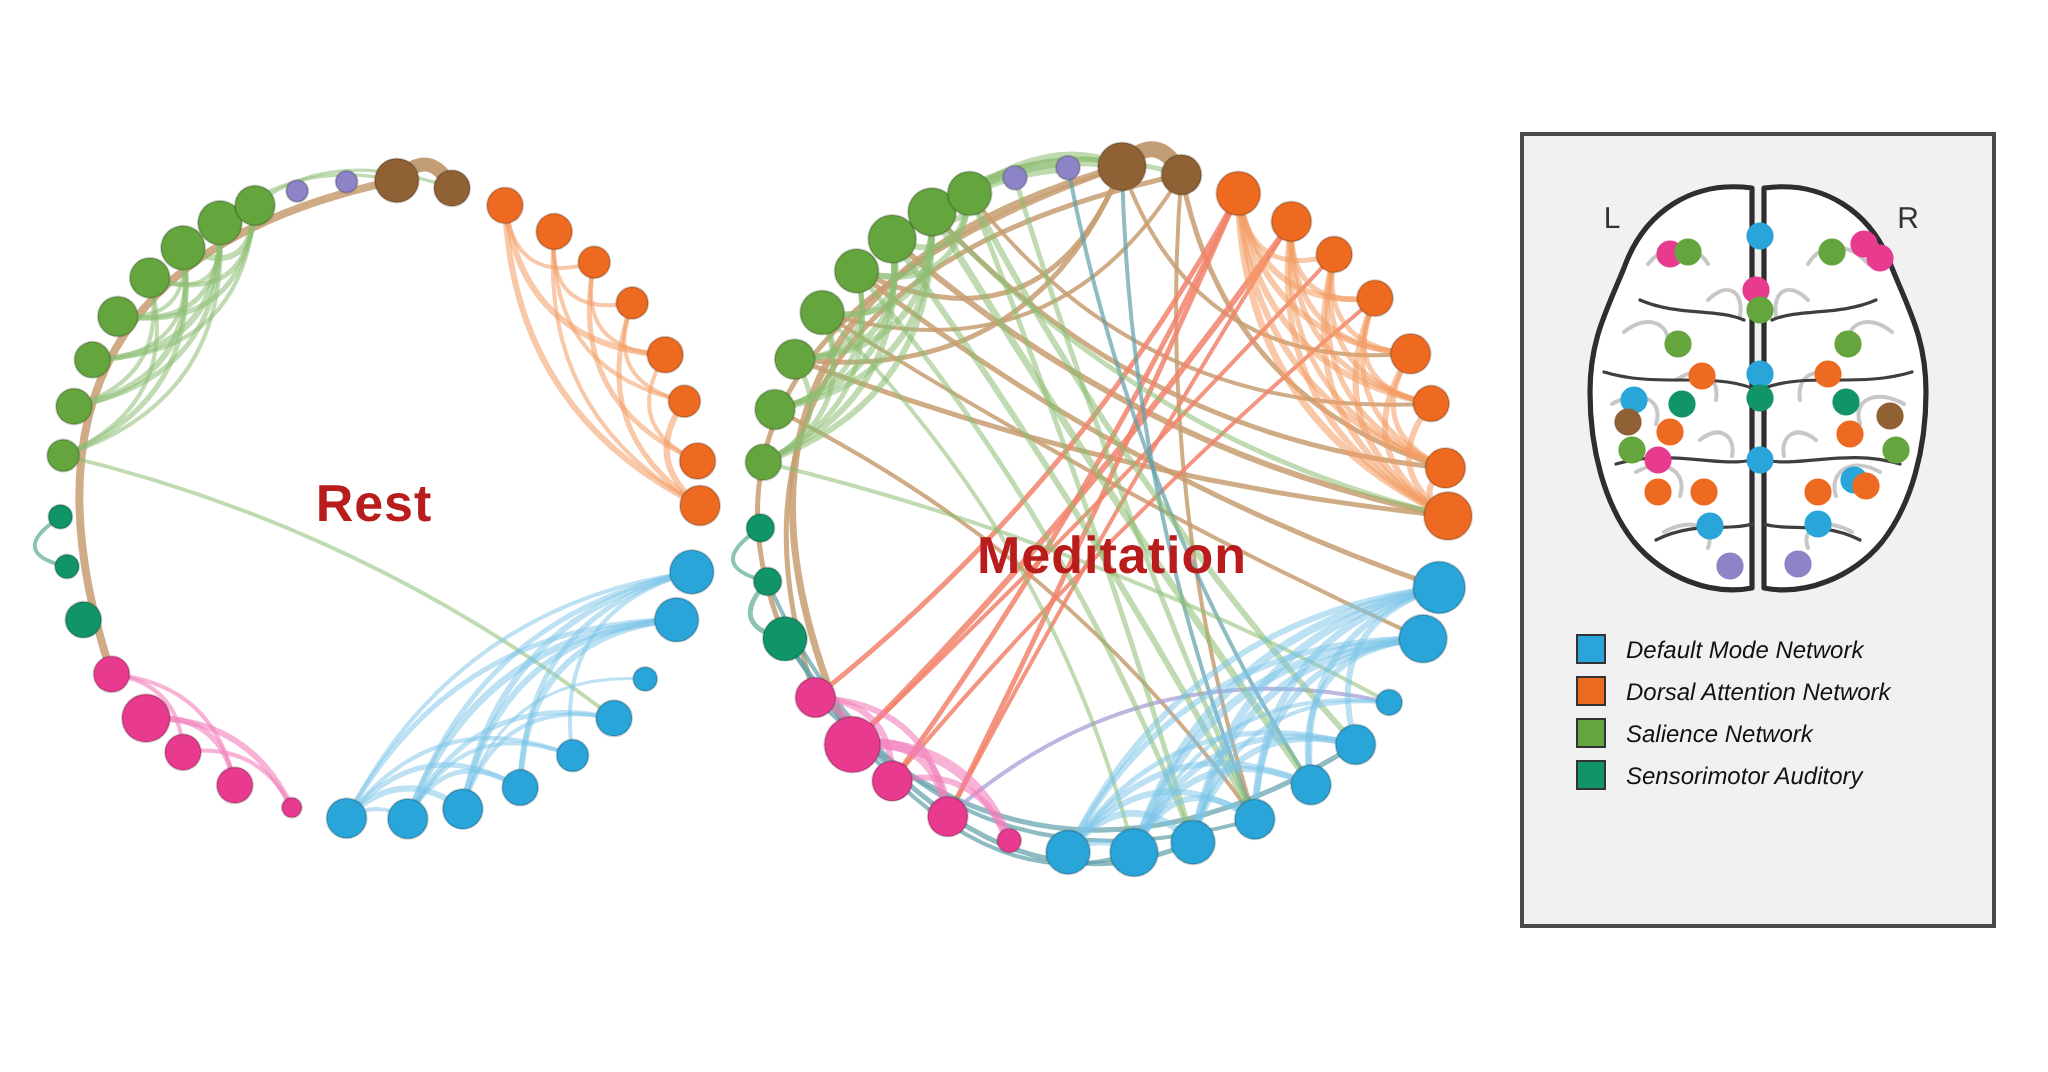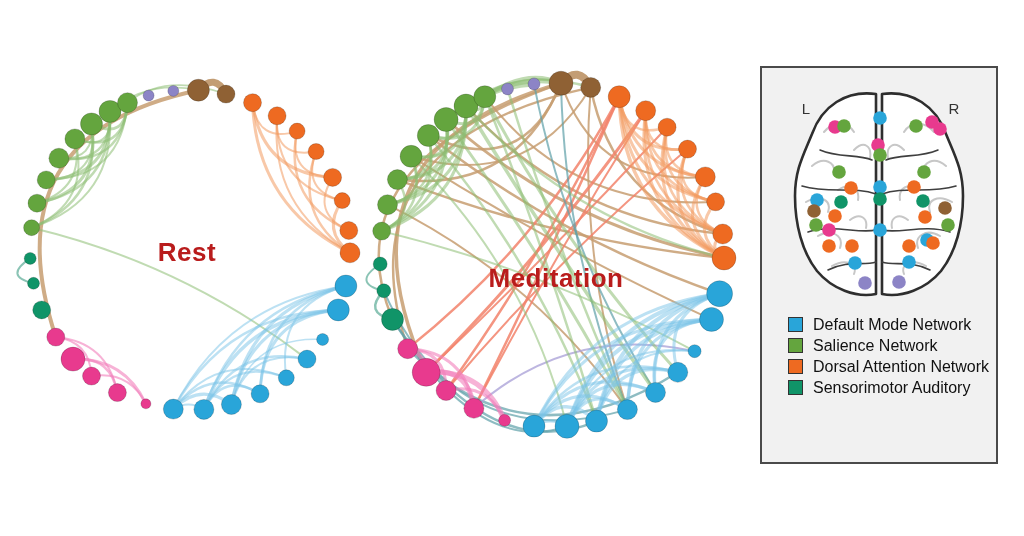--- a/index.html
+++ b/index.html
@@ -7,21 +7,21 @@
          font-family:"Liberation Sans",sans-serif;}
   #graphs-svg{position:absolute;left:0;top:0;}
   .graph-label{position:absolute;transform:translate(-50%,-50%);font-weight:bold;
                font-size:26px;color:#b91c1c;letter-spacing:.5px;white-space:nowrap;}
   .legend-panel{position:absolute;left:760px;top:66px;width:238px;height:398px;
                 background:#f1f1f1;border:2px solid #4a4a4a;box-sizing:border-box;}
   #brain-svg{position:absolute;left:0;top:6px;}
   .legend-list{position:absolute;left:26px;top:246px;right:6px;}
   .legend-row{display:flex;align-items:center;height:21px;gap:10px;}
   .legend-swatch{width:15px;height:15px;border:1.2px solid #333;box-sizing:border-box;flex:0 0 auto;}
-  .legend-label{font-size:16px;color:#111;white-space:nowrap;}
+  .legend-label{font-size:12px;color:#111;white-space:nowrap;font-style:italic;}
 </style>
 </head>
 <body>
 
 <div class="stage">
 
   <svg id="graphs-svg" width="760" height="536" viewBox="0 0 760 536">
       <g>
         <path d="M198.4,90.2 Q214.9,72.5 226.0,94.1" fill="none" stroke="#B98C5C" stroke-width="7" stroke-opacity="0.85" stroke-linecap="round"></path>
         <path d="M198.4,90.2 Q-10.9,134.0 55.8,337.1" fill="none" stroke="#C79E71" stroke-width="4" stroke-opacity="0.85" stroke-linecap="round"></path>
@@ -325,26 +325,26 @@
         </g>
       <text x="44" y="40" font-size="15" fill="#333" text-anchor="middle">L</text>
       <text x="192" y="40" font-size="15" fill="#333" text-anchor="middle">R</text>
     </svg>
     <div class="legend-list" id="legend-list">
         <div class="legend-row">
           <span class="legend-swatch" style="background: rgb(41, 165, 217);"></span>
           <span class="legend-label">Default Mode Network</span>
         </div>
         <div class="legend-row">
+          <span class="legend-swatch" style="background: rgb(238, 106, 33);"></span>
+          <span class="legend-label">Dorsal Attention Network</span>
+        </div>
+        <div class="legend-row">
           <span class="legend-swatch" style="background: rgb(100, 165, 62);"></span>
           <span class="legend-label">Salience Network</span>
-        </div>
-        <div class="legend-row">
-          <span class="legend-swatch" style="background: rgb(238, 106, 33);"></span>
-          <span class="legend-label">Dorsal Attention Network</span>
         </div>
         <div class="legend-row">
           <span class="legend-swatch" style="background: rgb(16, 148, 104);"></span>
           <span class="legend-label">Sensorimotor Auditory</span>
         </div>
       </div>
   </div>
 
 </div>
 

